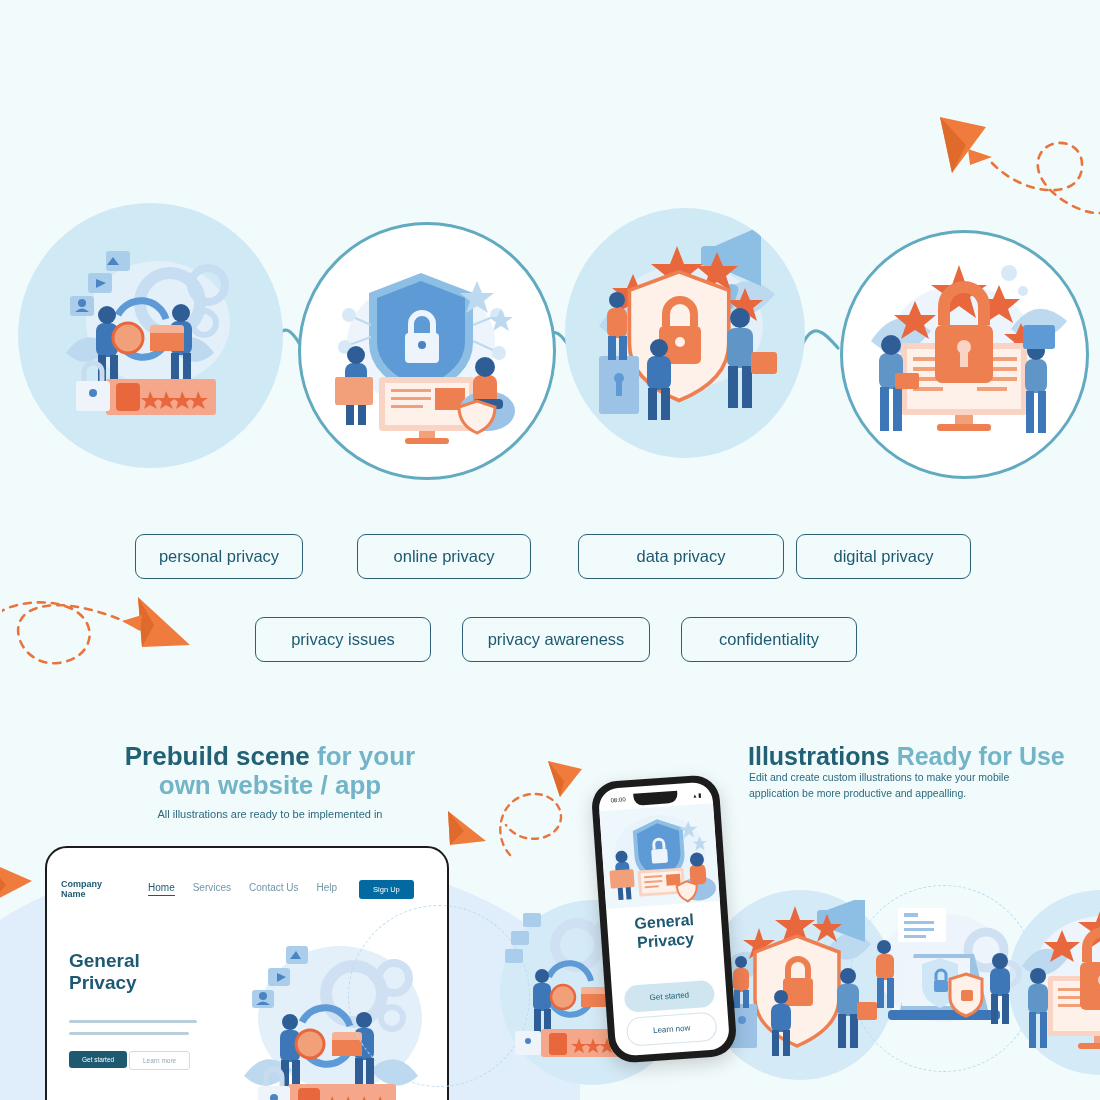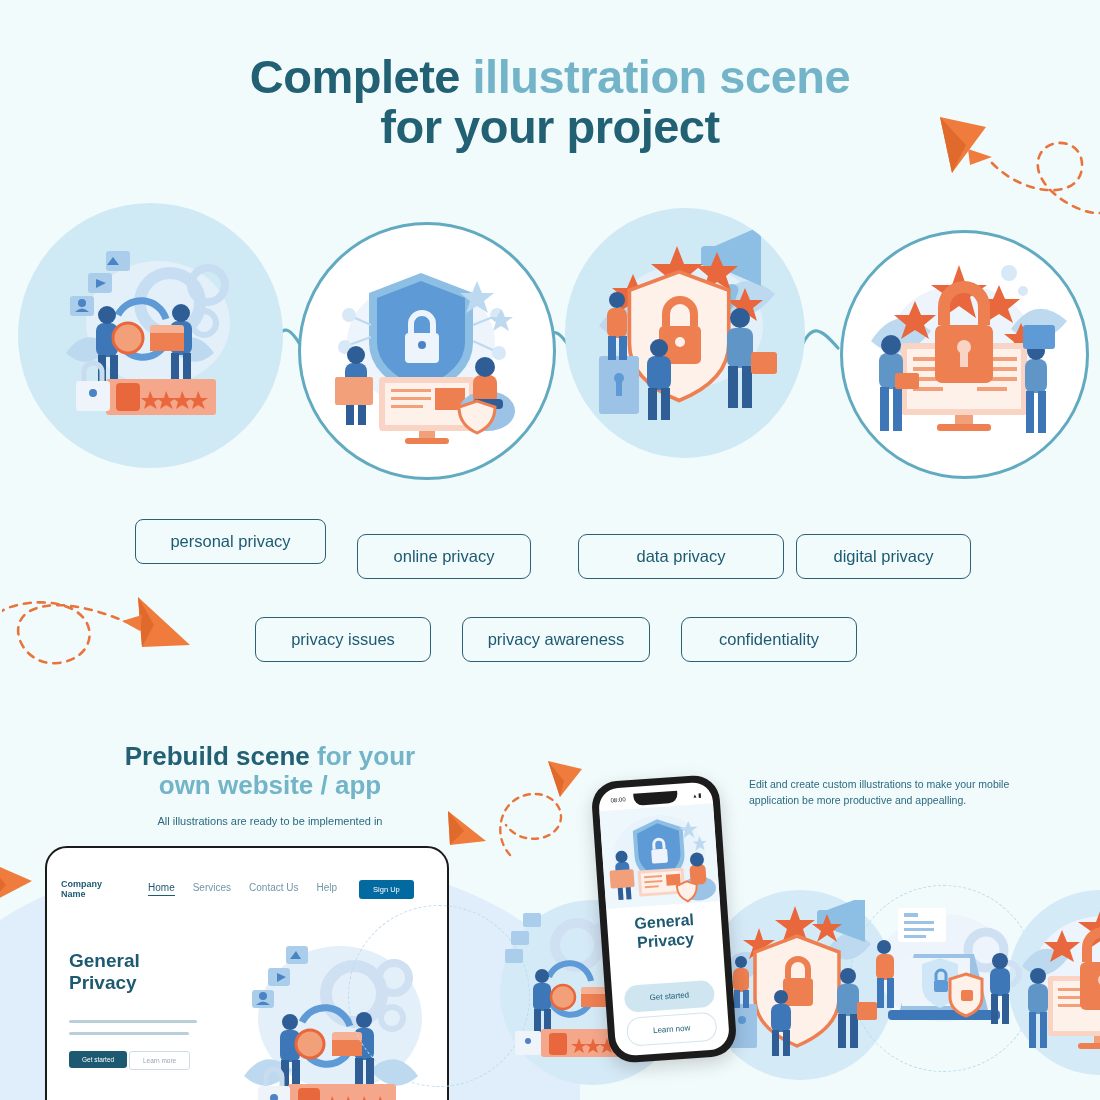--- a/index.html
+++ b/index.html
@@ -33,21 +33,21 @@
     display:flex;align-items:center;justify-content:center;
     border:1.4px solid #2d5f75;border-radius:9px;
     background:#f2fbfc;color:#1d5a72;
     font-size:16.5px;font-weight:500;
     height:45px;padding:0 18px;white-space:nowrap;
     box-sizing:border-box;
   }
 
   
   .sec-head{position:absolute;font-weight:bold;line-height:1.12;}
-  .sec-sub{position:absolute;color:#2b6a80;line-height:1.5;margin-top:7px;}
+  .sec-sub{position:absolute;color:#2b6a80;line-height:1.5;}
 
   
   .wave{position:absolute;left:-60px;top:855px;width:640px;height:260px;
         background:#dfeefa;border-radius:50% 50% 0 0 / 60% 60% 0 0;}
   .browser{
     position:absolute;left:45px;top:846px;width:400px;height:300px;
     background:#fff;border:2.5px solid #1b1b1b;
     border-radius:22px 22px 0 0;overflow:hidden;
   }
   .bnav{display:flex;align-items:center;height:48px;padding:17px 14px;}
@@ -90,27 +90,20 @@
   .bcirc.dash{border:1.5px dashed #b9dcee;}
 
   
   .deco{position:absolute;pointer-events:none;}
 </style>
 </head>
 <body>
 
 <div class="stage">
 
-  <div class="title">
-    <div>
-      <span class="t-dark">Complete</span>
-      <span class="t-light">illustration scene</span>
-    </div>
-    <div class="t-dark">for your project</div>
-  </div>
 
   <svg class="deco" style="left:930px;top:105px;" width="170" height="115" viewBox="0 0 170 115">
     <path d="M62,58 C95,92 150,95 152,62 C154,32 112,30 108,56 C104,84 150,110 170,108" fill="none" stroke="#e8743b" stroke-width="2.6" stroke-dasharray="7 7" stroke-linecap="round"></path>
     <polygon points="10,12 56,22 22,68" fill="#ef7c3d"></polygon>
     <polygon points="10,12 36,40 22,68" fill="#e06a2b"></polygon>
     <polygon points="38,44 62,52 40,60" fill="#ef7c3d"></polygon>
   </svg>
 
   <svg class="deco" style="left:0;top:0;" width="1100" height="520" viewBox="0 0 1100 520">
     <path d="M272,350 C282,318 292,330 302,348" stroke="#62aac0" stroke-width="3.2" fill="none" stroke-linecap="round"></path>
@@ -311,21 +304,21 @@
       <g>
         <rect x="182" y="126" width="22" height="34" rx="8" fill="#5f96c7"></rect>
         <circle cx="193" cy="118" r="9" fill="#2f5d96"></circle>
         <rect x="183" y="158" width="8" height="42" fill="#3e77b8"></rect>
         <rect x="195" y="158" width="8" height="42" fill="#3e77b8"></rect>
         <rect x="180" y="92" width="32" height="24" rx="3" fill="#5e9ad6"></rect>
       </g>
     </svg>
   </div>
 
-  <div class="pill" style="left:135px;top:519px;width:191px;border-radius:8px;">personal privacy</div>
+  <div class="pill" style="left:135px;top:534px;width:168px;">personal privacy</div>
   <div class="pill" style="left:357px;top:534px;width:174px;">online privacy</div>
   <div class="pill" style="left:578px;top:534px;width:206px;">data privacy</div>
   <div class="pill" style="left:796px;top:534px;width:175px;">digital privacy</div>
 
   <div class="pill" style="left:255px;top:617px;width:176px;">privacy issues</div>
   <div class="pill" style="left:462px;top:617px;width:188px;">privacy awareness</div>
   <div class="pill" style="left:681px;top:617px;width:176px;">confidentiality</div>
 
   <svg class="deco" style="left:2px;top:575px;" width="200" height="105" viewBox="0 0 200 105">
     <path d="M142,55 C112,40 58,20 28,36 C2,50 22,92 56,88 C92,84 98,48 70,34 C44,21 8,30 0,36" fill="none" stroke="#e8743b" stroke-width="2.6" stroke-dasharray="7 7" stroke-linecap="round"></path>
@@ -416,20 +409,24 @@
         <polygon points="126,170 129,177 136,177 130,181 133,188 126,184 120,188 122,181 117,177 124,177"></polygon>
         <polygon points="142,170 145,177 152,177 146,181 149,188 142,184 136,188 138,181 133,177 140,177"></polygon>
         <polygon points="158,170 161,177 168,177 162,181 165,188 158,184 152,188 154,181 149,177 156,177"></polygon>
       </g>
       <rect x="36" y="160" width="32" height="30" rx="3" fill="#eef4fa"></rect>
       <path d="M44,160 v-9 a8,8 0 0 1 16,0 v9" stroke="#c9dced" stroke-width="5" fill="none"></path>
       <circle cx="52" cy="172" r="4" fill="#4a84c4"></circle>
     </svg>
   </div>
 
+  <div class="sec-head" style="left:748px;top:742px;font-size:25px;">
+    <span class="t-dark">Illustrations</span>
+    <span class="t-light">Ready for Use</span>
+  </div>
   <div class="sec-sub" style="left:749px;top:770px;font-size:10.5px;">
     <div>Edit and create custom illustrations to make your mobile</div>
     <div>application be more productive and appealling.</div>
   </div>
 
   <div class="bcirc fill" style="left:500px;top:900px;width:185px;height:185px;"></div>
   <div class="bcirc fill" style="left:705px;top:890px;width:190px;height:190px;"></div>
   <div class="bcirc dash" style="left:850px;top:885px;width:185px;height:185px;"></div>
   <div class="bcirc fill" style="left:1008px;top:890px;width:185px;height:185px;"></div>
   <div class="bcirc dash" style="left:348px;top:905px;width:180px;height:180px;"></div>

